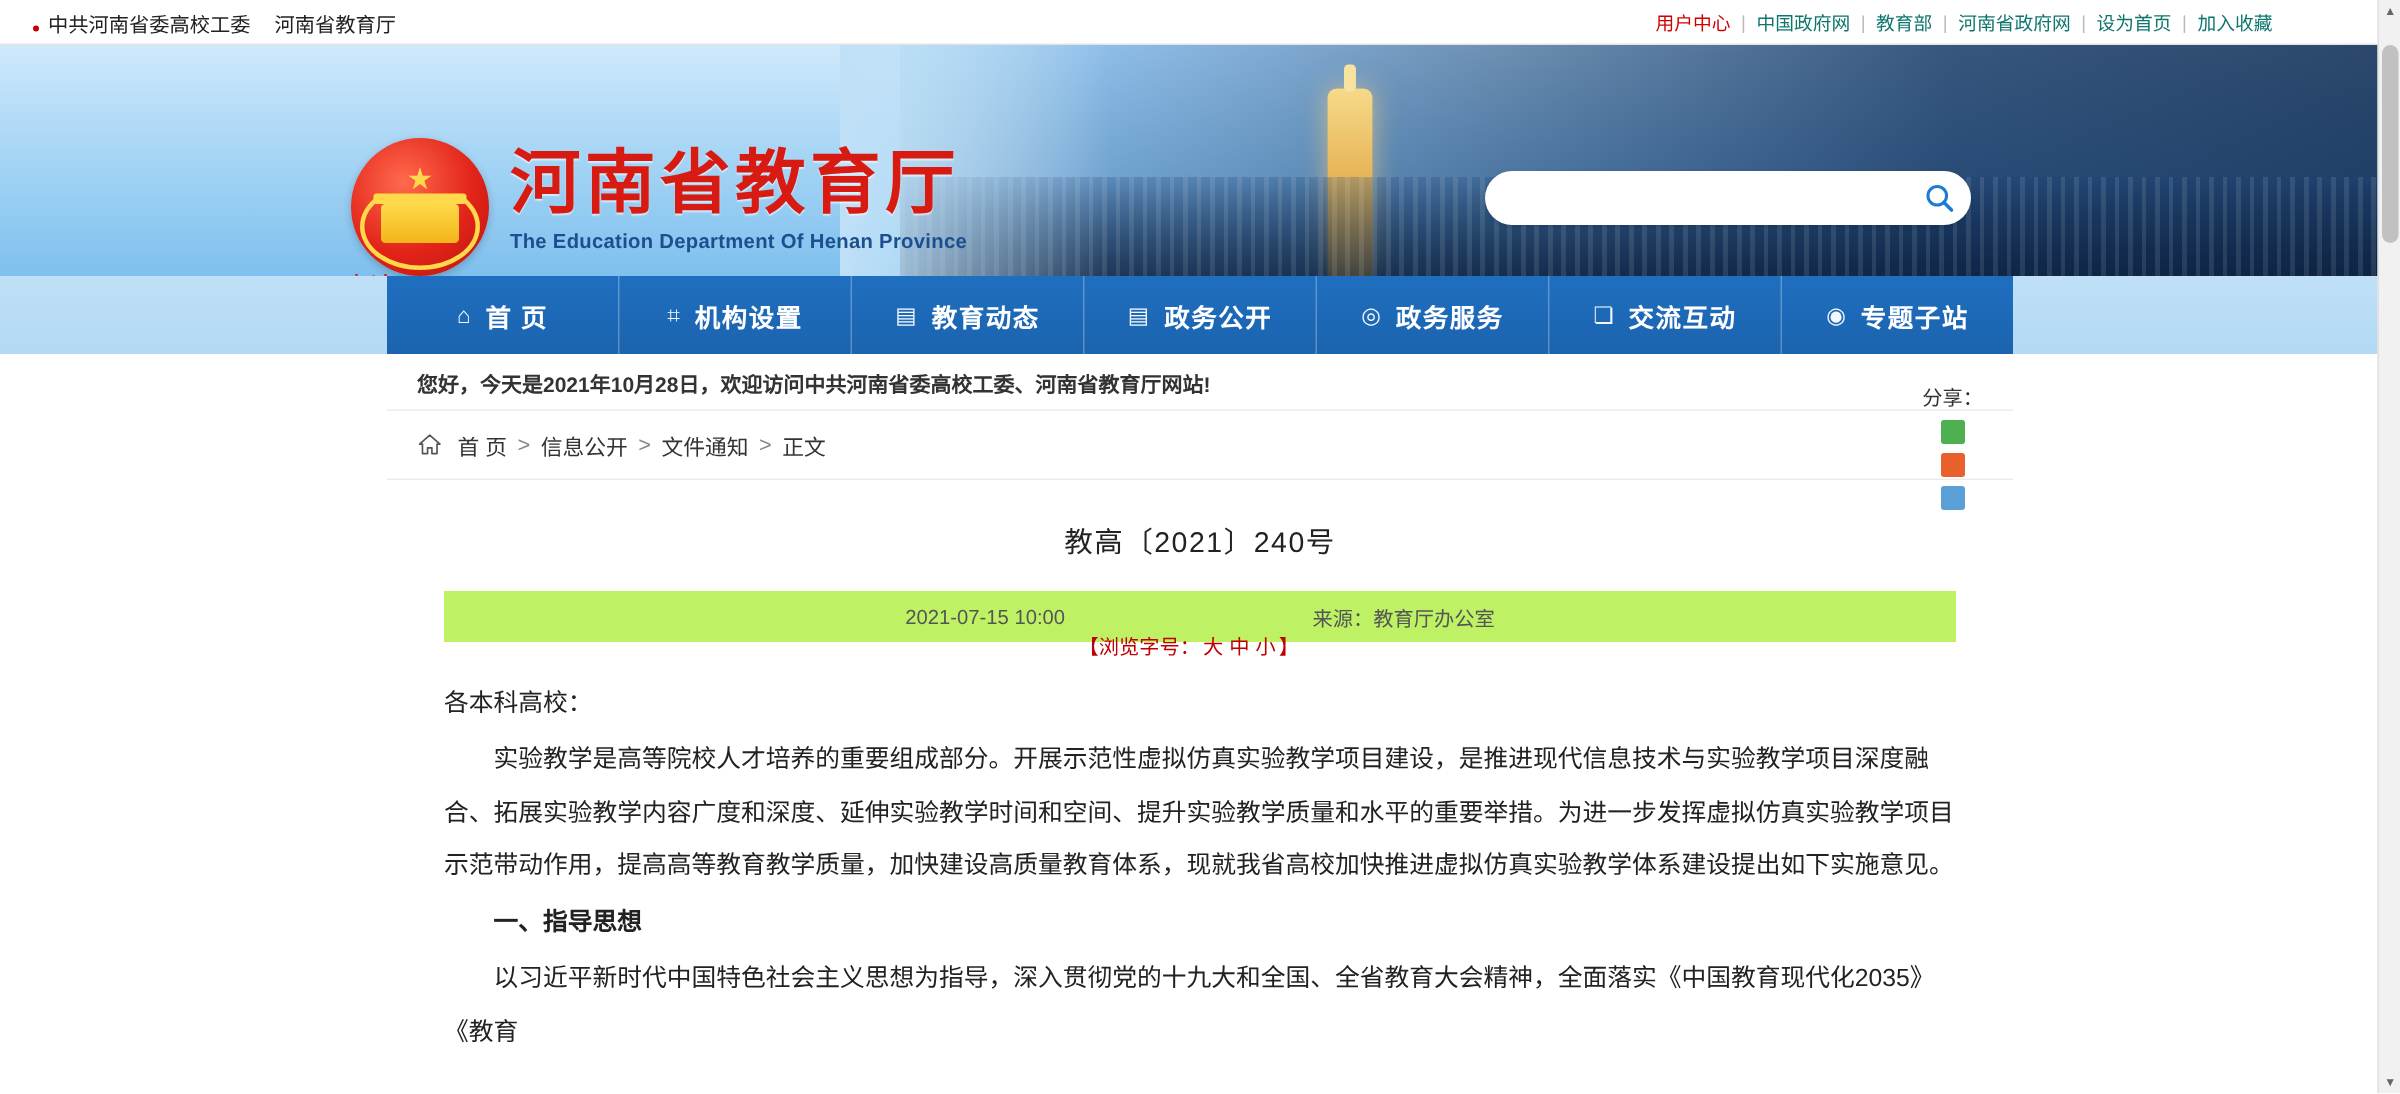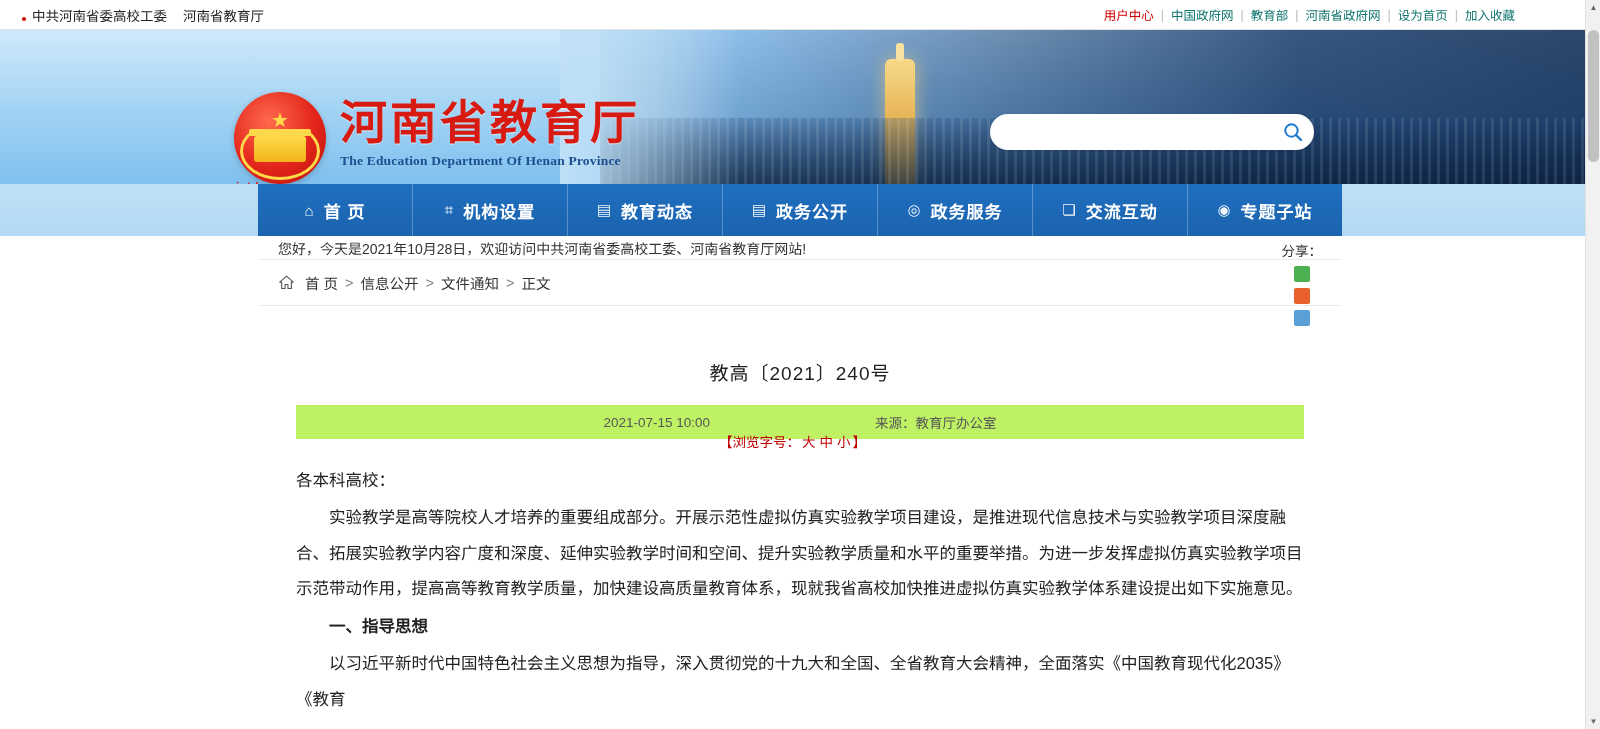--- a/index.html
+++ b/index.html
@@ -111,21 +111,21 @@
     position: absolute; left: 340px; top: 68px;
   }
   .brand .cn {
     font-family: "DejaVu Sans", "Liberation Sans", sans-serif;
     font-size: 47px; font-weight: 700; color: #d81b12;
     letter-spacing: 3px; line-height: 1.05;
     text-shadow: 0 1px 1px rgba(255,255,255,0.6);
   }
   .brand .en {
     margin-top: 6px;
-    font-family: Liberation Serif, serif;
+    font-family: Liberation Sans, sans-serif;
     font-size: 13.5px; font-weight: 700; color: #1c4f8f; letter-spacing: 0.2px;
   }
   .brand-url {
     position: absolute; left: 236px; top: 150px;
     font-size: 12px; font-weight: 700; color: #d81b12;
     letter-spacing: 0.5px;
   }
   .searchbox {
     position: absolute; right: 286px; top: 84px;
     width: 324px; height: 36px;
@@ -176,25 +176,26 @@
   .nav-item .nv-icon { font-size: 15px; font-weight: 400; opacity: 0.95; }
 
   
   .container {
     width: 1084px;
     margin: 0 auto;
     background: #ffffff;
     min-height: 400px;
   }
   .welcome {
-    height: 24px;
+    height: 38px;
     display: flex; align-items: center;
     padding: 0 20px;
     font-size: 14px; color: #333;
     border-bottom: 1px solid #ebebeb;
+    font-weight: bold;
   }
   .crumbbar {
     height: 46px;
     display: flex; align-items: center; justify-content: space-between;
     padding: 0 20px;
     border-bottom: 1px solid #ebebeb;
   }
   .crumbs {
     display:flex; align-items:center; gap:7px;
     font-size: 14.5px; color: #333;
@@ -221,21 +222,20 @@
   .art-title {
     text-align: center;
     font-family: "DejaVu Sans", "Liberation Sans", sans-serif;
     font-size: 25px; font-weight: 700; color: #111;
     line-height: 1.5;
     letter-spacing: 0.5px;
   }
   .art-subtitle {
     text-align: center;
     font-size: 19px; color: #222;
-    margin-top: 26px;
     letter-spacing: 1px;
   }
   .meta {
     margin-top: 20px;
     background: #bef264;
     height: 34px;
     display: flex; align-items: center; justify-content: center;
     gap: 9px;
     font-size: 13.5px; color: #555;
   }

